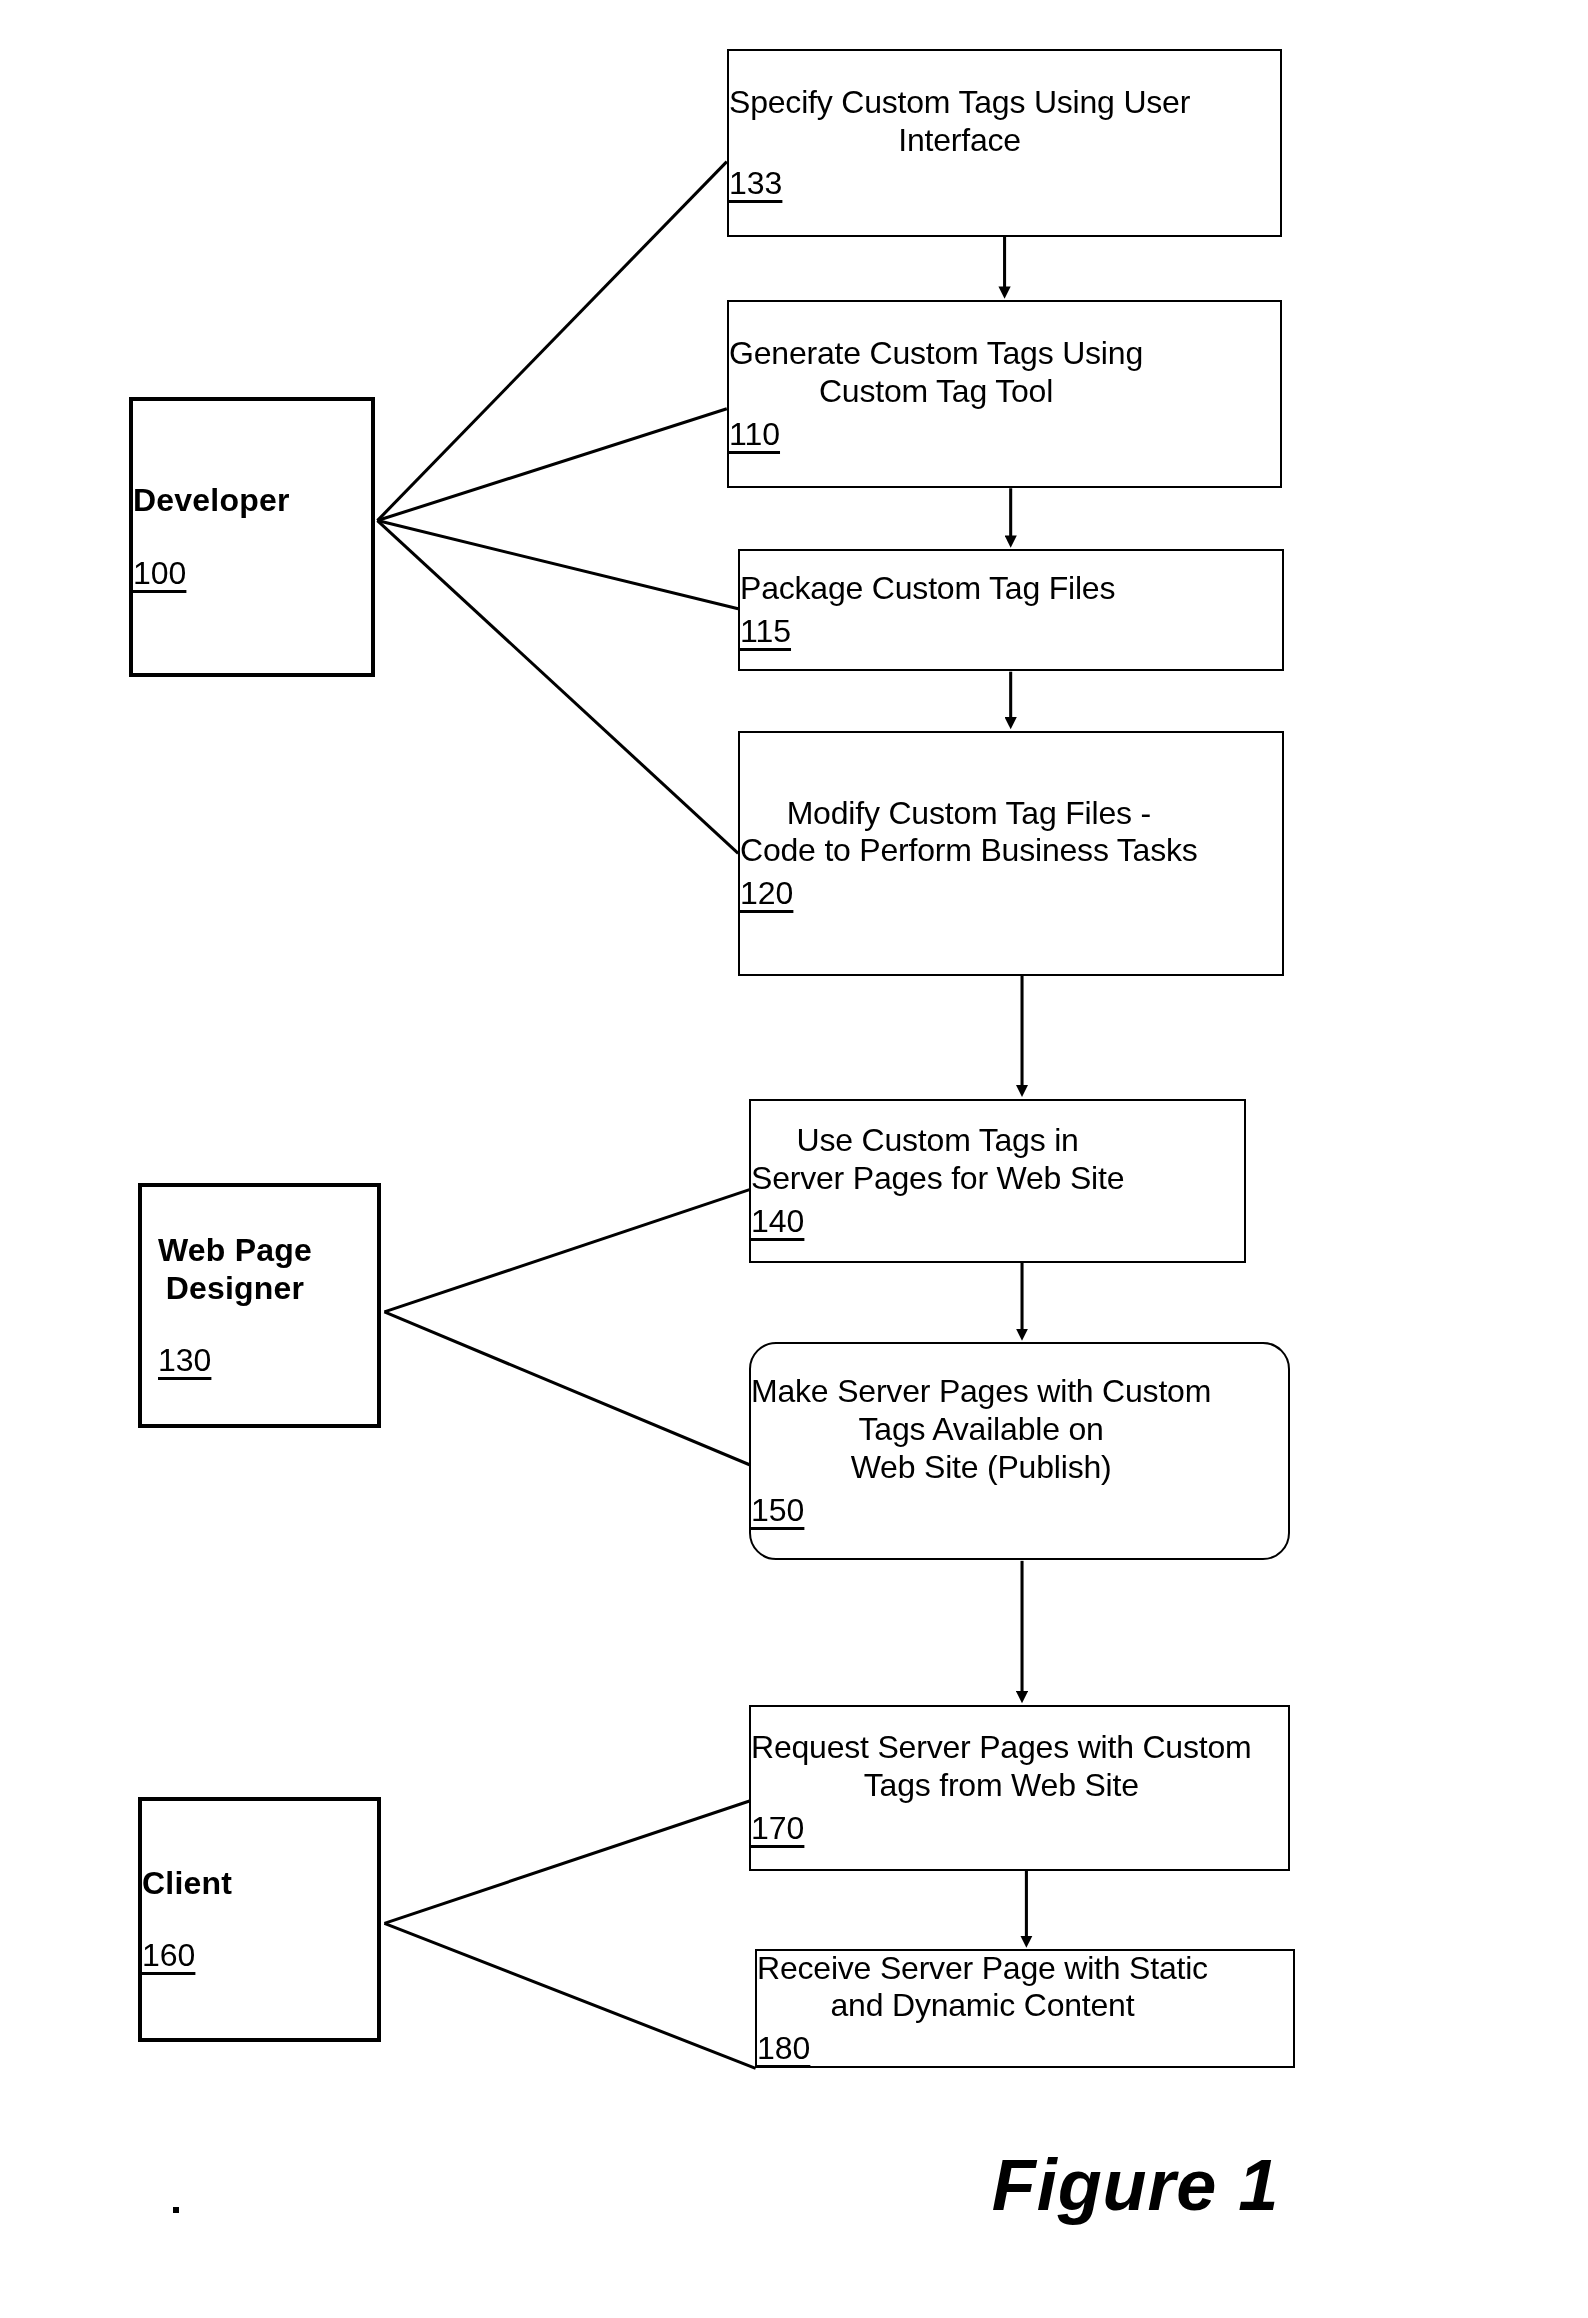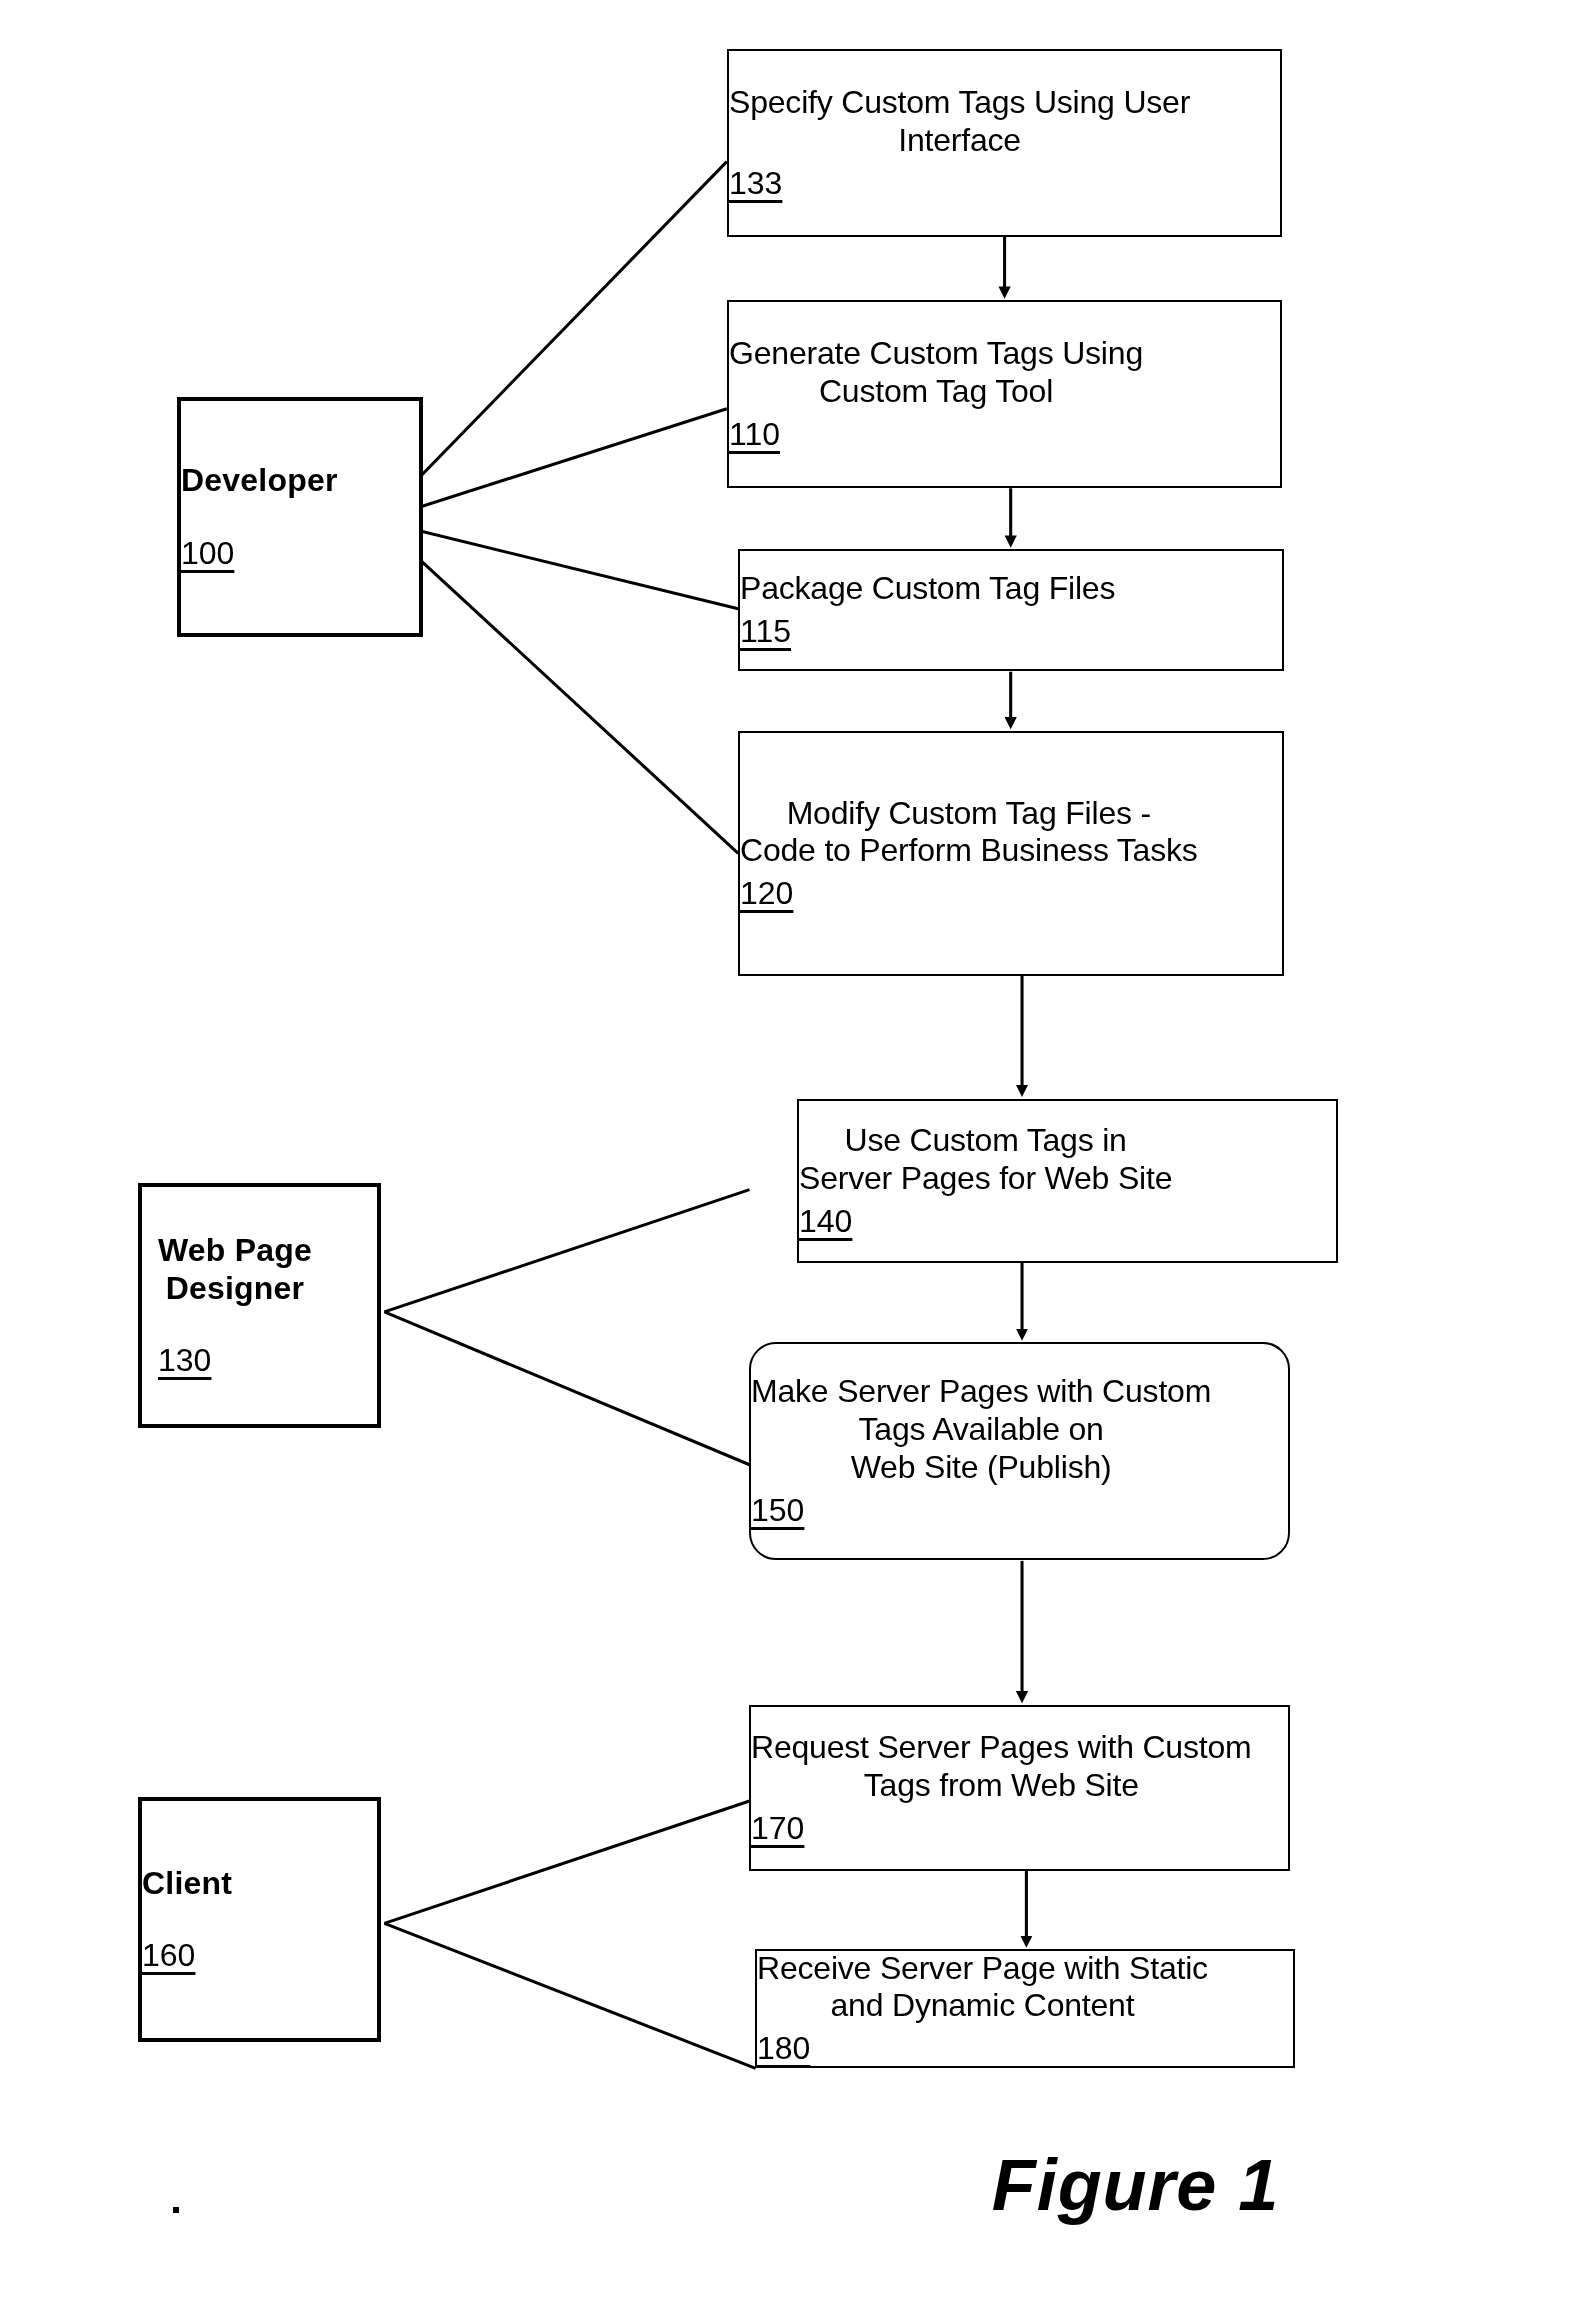--- a/index.html
+++ b/index.html
@@ -132,42 +132,42 @@
       </div>
       <div class="node proc" style="left: 738px; top: 549px; width: 546px; height: 122px;">
         <span class="node-text">Package Custom Tag Files</span>
         <span class="node-ref">115</span>
       </div>
       <div class="node proc" style="left: 738px; top: 731px; width: 546px; height: 245px;">
         <span class="node-text">Modify Custom Tag Files -
 Code to Perform Business Tasks</span>
         <span class="node-ref">120</span>
       </div>
-      <div class="node proc" style="left: 749px; top: 1099px; width: 541px; height: 164px; margin-left: 48px;">
+      <div class="node proc" style="left: 749px; top: 1099px; width: 497px; height: 164px;">
         <span class="node-text">Use Custom Tags in
 Server Pages for Web Site</span>
         <span class="node-ref">140</span>
       </div>
       <div class="node proc" style="left: 749px; top: 1342px; width: 541px; height: 218px; border-radius: 27px;">
         <span class="node-text">Make Server Pages with Custom
 Tags Available on
 Web Site (Publish)</span>
         <span class="node-ref">150</span>
       </div>
       <div class="node proc" style="left: 749px; top: 1705px; width: 541px; height: 166px;">
         <span class="node-text">Request Server Pages with Custom
 Tags from Web Site</span>
         <span class="node-ref">170</span>
       </div>
       <div class="node proc" style="left: 755px; top: 1949px; width: 540px; height: 119px;">
         <span class="node-text">Receive Server Page with Static
 and Dynamic Content</span>
         <span class="node-ref">180</span>
       </div>
-      <div class="node actor" style="left: 129px; top: 397px; width: 246px; height: 240px; margin-left: 48px;">
+      <div class="node actor" style="left: 129px; top: 397px; width: 246px; height: 280px;">
         <span class="node-text">Developer</span>
         <span class="node-ref">100</span>
       </div>
       <div class="node actor" style="left: 138px; top: 1183px; width: 243px; height: 245px; padding-left: 16px;">
         <span class="node-text">Web Page
 Designer</span>
         <span class="node-ref">130</span>
       </div>
       <div class="node actor" style="left: 138px; top: 1797px; width: 243px; height: 245px;">
         <span class="node-text">Client</span>

